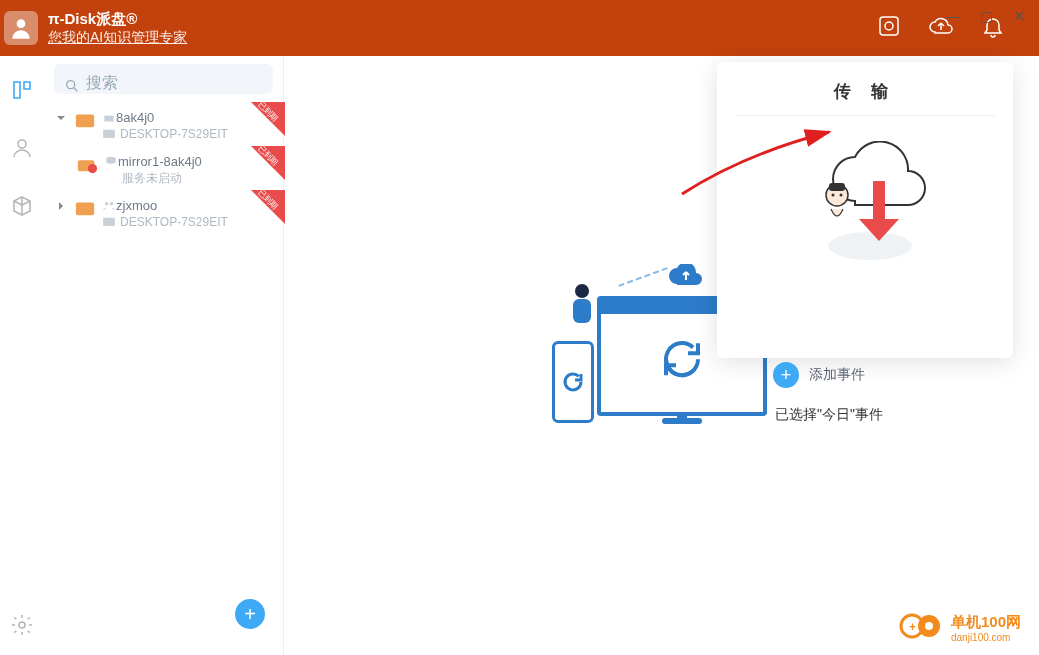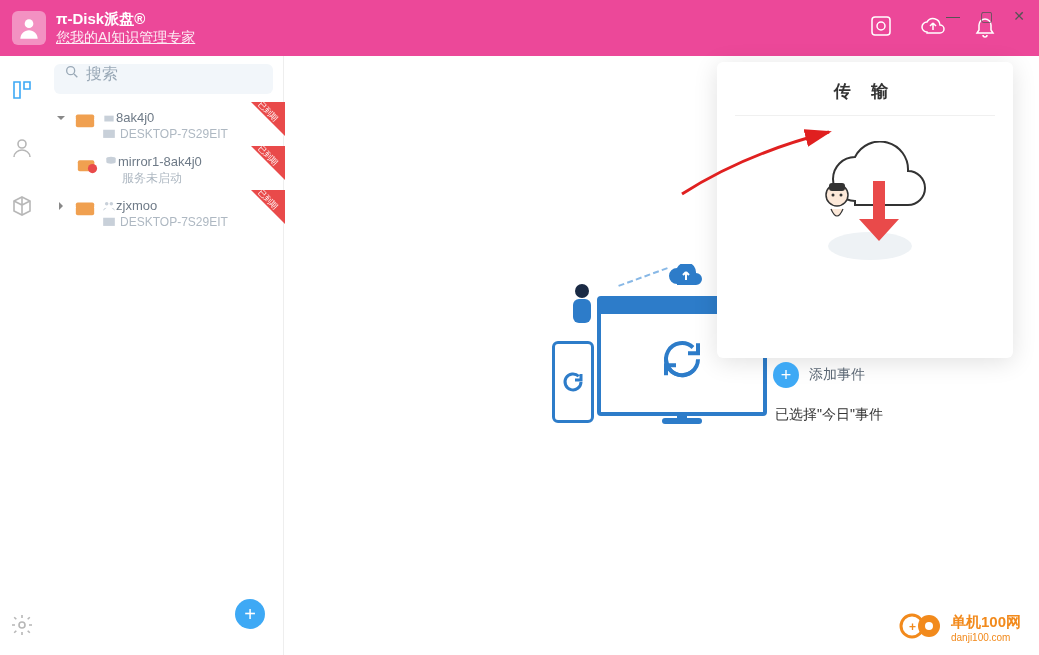--- a/index.html
+++ b/index.html
@@ -1,34 +1,34 @@
 <!DOCTYPE html>
 <html><head>
 <meta charset="utf-8">
 <style>
 * { margin: 0; padding: 0; box-sizing: border-box; font-family: "Microsoft YaHei", Arial, sans-serif; }
 body { width: 1039px; height: 655px; background: #fff; position: relative; overflow: hidden; }
-.titlebar { height: 56px; background: #ec4899; display: flex; align-items: center; padding: 0 12px; color: #fff; }
+.titlebar { height: 56px; background: #c2410c; display: flex; align-items: center; padding: 0 4px; color: #fff; }
 .avatar-box { width: 34px; height: 34px; background: rgba(255,255,255,0.4); border-radius: 6px; display: flex; align-items: center; justify-content: center; margin-right: 10px; }
 .avatar-box svg { width: 26px; height: 26px; fill: #fff; }
 .brand-text .title { font-size: 15px; font-weight: bold; }
 .brand-text .subtitle { font-size: 14px; opacity: 0.9; text-decoration: underline; }
 .titlebar-spacer { flex: 1; }
 .titlebar-icons { display: flex; gap: 28px; align-items: center; margin-right: 30px; }
 .titlebar-icons svg { width: 24px; height: 24px; stroke: #fff; fill: none; stroke-width: 1.5; }
 .win-controls { display: flex; gap: 20px; font-size: 14px; color: #555; position: absolute; right: 14px; top: 8px; }
 .win-controls span { cursor: pointer; }
 .body-wrap { display: flex; height: calc(100% - 56px); }
 .vtabs { width: 44px; background: #fff; display: flex; flex-direction: column; align-items: center; padding-top: 22px; gap: 30px; position: relative; }
 .vtabs svg { width: 24px; height: 24px; stroke: #b7b7b7; fill: none; stroke-width: 1.6; }
 .vtabs .active svg { stroke: #3ea9f5; }
 .vtabs .settings { position: absolute; bottom: 14px; }
 .sidebar { width: 240px; border-right: 1px solid #eee; padding: 8px 0; position: relative; }
 .search-wrap { padding: 0 10px 10px 10px; }
-.search-box { display: flex; align-items: flex-start; background: #f2f6fa; border-radius: 6px; height: 30px; padding: 0 10px; color: #9aa9b7; }
+.search-box { display: flex; align-items: flex-end; background: #f2f6fa; border-radius: 6px; height: 30px; padding: 0 10px; color: #9aa9b7; }
 .search-box svg { width: 16px; height: 16px; stroke: #9aa9b7; fill: none; stroke-width: 2; margin-right: 6px; }
 .tree-item { position: relative; padding: 6px 10px 6px 10px; }
 .tree-row { display: flex; align-items: flex-start; gap: 6px; }
 .chevron { width: 14px; display: flex; justify-content: center; margin-top: 3px; }
 .chevron svg { width: 10px; height: 10px; fill: #888; }
 .device-icon svg { width: 22px; height: 20px; }
 .tree-labels { color: #aeb8c2; font-size: 12px; line-height: 16px; }
 .tree-labels .name { color: #6e7a87; font-size: 13px; display: flex; align-items: center; }
 .tree-labels .name svg, .tree-labels .desc svg { width: 14px; height: 14px; fill: #c8d0d9; }
 .tree-labels .desc { display: flex; align-items: flex-end; gap: 4px; }

